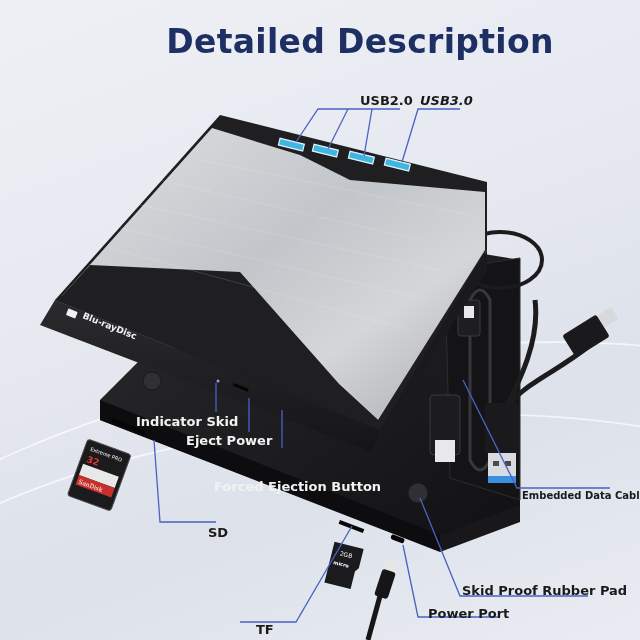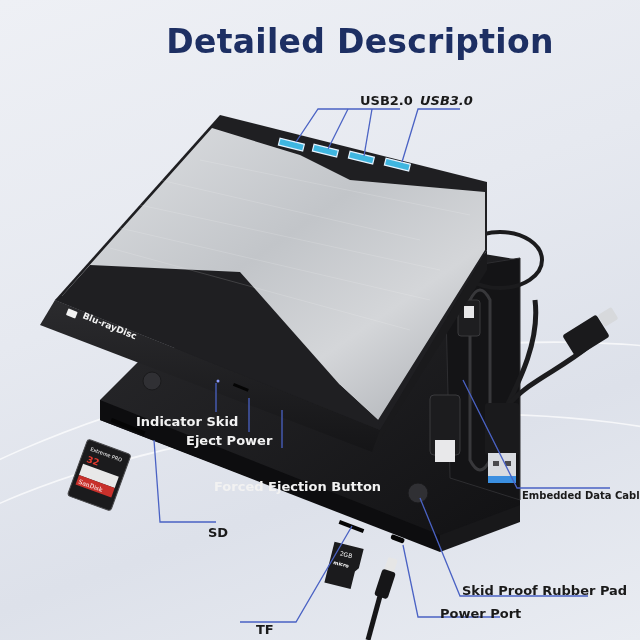--- a/index.html
+++ b/index.html
@@ -167,15 +167,15 @@
   </g>
 </svg>
 
 <div class="label dark" style="left:360px;top:93px;">USB2.0</div>
 <div class="label dark" style="left:420px;top:93px;font-style:italic;">USB3.0</div>
 <div class="label light" style="left:136px;top:414px;">Indicator Skid</div>
 <div class="label light" style="left:186px;top:433px;">Eject Power</div>
 <div class="label light" style="left:214px;top:451px;margin-top:28px;">Forced Ejection Button</div>
 <div class="label dark" style="left:180px;top:525px;margin-left:28px;">SD</div>
 <div class="label dark" style="left:256px;top:610px;margin-top:12px;">TF</div>
-<div class="label dark" style="left:428px;top:606px;margin-left:12px;">Power Port</div>
+<div class="label dark" style="left:428px;top:606px;">Power Port</div>
 <div class="label dark" style="left:462px;top:583px;">Skid Proof Rubber Pad</div>
 <div class="label dark" style="left:522px;top:490px;font-size:10px;">Embedded Data Cable</div>
 
 </body></html>

